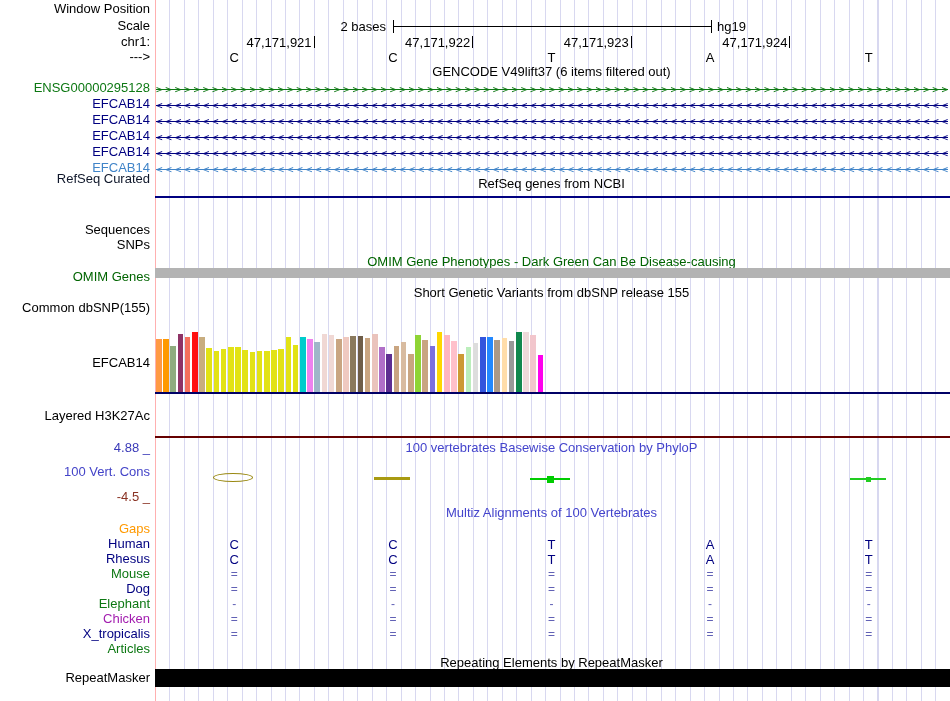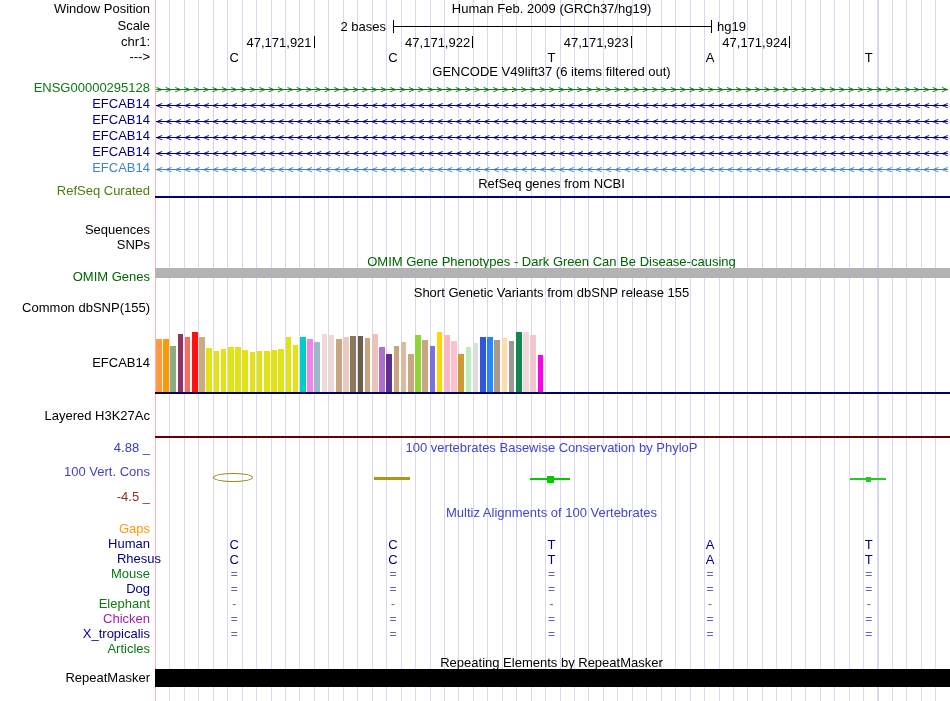--- a/index.html
+++ b/index.html
@@ -30,21 +30,20 @@
 </style>
 </head>
 <body>
 
 <div id="screen">
   <div class="grid"></div>
   <div class="pinkline"></div>
 
   <div class="lbl" style="top:2px">Window Position</div>
   <div class="hdrflex">
-    <span>Human Feb. 2009 (GRCh37/hg19)</span>
   </div>
 
   <div class="lbl" style="top:19px">Scale</div>
   <div style="position:absolute;left:300px;top:19px;width:86px;text-align:right">2 bases</div>
   <div class="scalebar">
       <div class="mid"></div>
     </div>
   <div style="position:absolute;left:717px;top:19px">hg19</div>
 
   <div class="lbl" style="top:35px">chr1:</div>
@@ -96,21 +95,21 @@
         <div class="arrows" style="color: rgb(0, 0, 128);">&lt;&lt;&lt;&lt;&lt;&lt;&lt;&lt;&lt;&lt;&lt;&lt;&lt;&lt;&lt;&lt;&lt;&lt;&lt;&lt;&lt;&lt;&lt;&lt;&lt;&lt;&lt;&lt;&lt;&lt;&lt;&lt;&lt;&lt;&lt;&lt;&lt;&lt;&lt;&lt;&lt;&lt;&lt;&lt;&lt;&lt;&lt;&lt;&lt;&lt;&lt;&lt;&lt;&lt;&lt;&lt;&lt;&lt;&lt;&lt;&lt;&lt;&lt;&lt;&lt;&lt;&lt;&lt;&lt;&lt;&lt;&lt;&lt;&lt;&lt;&lt;&lt;&lt;&lt;&lt;&lt;&lt;&lt;&lt;&lt;</div>
       </div>
       <div class="lbl" style="top: 161px; color: rgb(64, 132, 200);">EFCAB14</div>
       <div class="generow" style="top: 162px;">
         <div class="gline" style="background: rgb(64, 132, 200);"></div>
         <div class="arrows" style="color: rgb(64, 132, 200);">&lt;&lt;&lt;&lt;&lt;&lt;&lt;&lt;&lt;&lt;&lt;&lt;&lt;&lt;&lt;&lt;&lt;&lt;&lt;&lt;&lt;&lt;&lt;&lt;&lt;&lt;&lt;&lt;&lt;&lt;&lt;&lt;&lt;&lt;&lt;&lt;&lt;&lt;&lt;&lt;&lt;&lt;&lt;&lt;&lt;&lt;&lt;&lt;&lt;&lt;&lt;&lt;&lt;&lt;&lt;&lt;&lt;&lt;&lt;&lt;&lt;&lt;&lt;&lt;&lt;&lt;&lt;&lt;&lt;&lt;&lt;&lt;&lt;&lt;&lt;&lt;&lt;&lt;&lt;&lt;&lt;&lt;&lt;&lt;&lt;</div>
       </div>
     </div>
 
   <div class="title" style="top:177px">RefSeq genes from NCBI</div>
-  <div class="lbl" style="top:184px;color:#4d7c0f">RefSeq Curated</div>
+  <div class="lbl" style="top:172px;color:#0f172a">RefSeq Curated</div>
   <div class="hline" style="top:196px;height:2px;background:#000080"></div>
 
   <div class="lbl" style="top:223px">Sequences</div>
   <div class="lbl" style="top:238px">SNPs</div>
 
   <div class="title" style="top:255px;color:#006400">OMIM Gene Phenotypes - Dark Green Can Be Disease-causing</div>
   <div class="lbl" style="top:270px;color:#006400">OMIM Genes</div>
   <div class="hline" style="top:268px;height:10px;background:#b3b3b3"></div>
 
   <div class="title" style="top:286px">Short Genetic Variants from dbSNP release 155</div>
@@ -193,21 +192,21 @@
 
   <div class="title blue" style="top:506px">Multiz Alignments of 100 Vertebrates</div>
   <div id="multiz-rows">
       <div class="lbl" style="top: 522px; color: rgb(255, 153, 0);">Gaps</div>
       <div class="lbl" style="top: 537px; color: rgb(0, 0, 128);">Human</div>
       <div class="mz-letter" style="left: 214.3px; top: 537px;">C</div>
       <div class="mz-letter" style="left: 372.9px; top: 537px;">C</div>
       <div class="mz-letter" style="left: 531.5px; top: 537px;">T</div>
       <div class="mz-letter" style="left: 690.1px; top: 537px;">A</div>
       <div class="mz-letter" style="left: 848.7px; top: 537px;">T</div>
-      <div class="lbl" style="top: 552px; color: rgb(0, 0, 128); margin-left: 11px;">Rhesus</div>
+      <div class="lbl" style="top: 552px; color: rgb(0, 0, 128);">Rhesus</div>
       <div class="mz-letter" style="left: 214.3px; top: 552px;">C</div>
       <div class="mz-letter" style="left: 372.9px; top: 552px;">C</div>
       <div class="mz-letter" style="left: 531.5px; top: 552px;">T</div>
       <div class="mz-letter" style="left: 690.1px; top: 552px;">A</div>
       <div class="mz-letter" style="left: 848.7px; top: 552px;">T</div>
       <div class="lbl" style="top: 567px; color: rgb(13, 120, 19);">Mouse</div>
       <div class="mz-sym" style="left: 214.3px; top: 567px;">=</div>
       <div class="mz-sym" style="left: 372.9px; top: 567px;">=</div>
       <div class="mz-sym" style="left: 531.5px; top: 567px;">=</div>
       <div class="mz-sym" style="left: 690.1px; top: 567px;">=</div>

